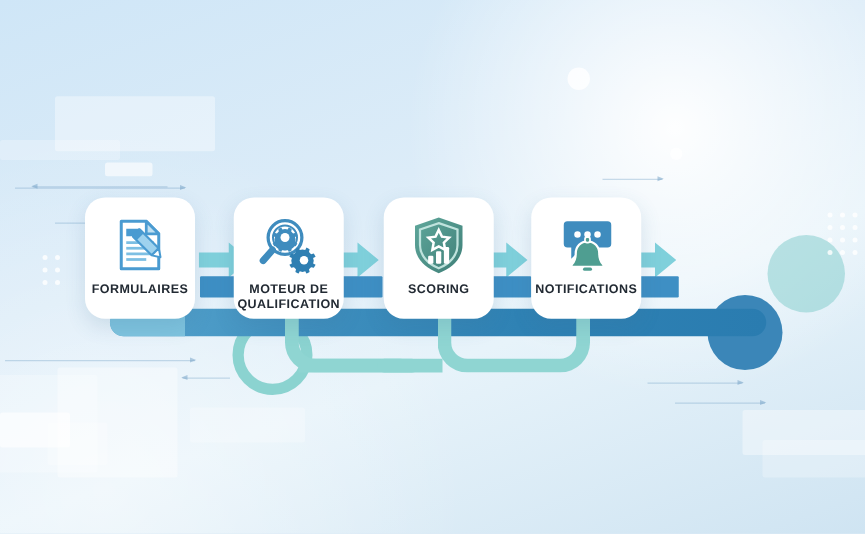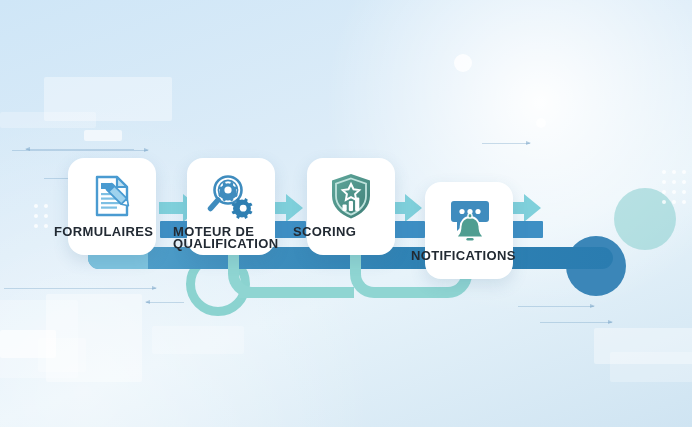--- a/index.html
+++ b/index.html
@@ -49,26 +49,26 @@
   .stub2{position:absolute;left:302px;top:287px;width:52px;height:11px;background:#8fd5d2;border-radius:6px 0 0 6px;}
 
   .card{
     position:absolute;width:88px;height:97px;background:#ffffff;border-radius:16px;
     box-shadow:0 6px 16px rgba(60,110,150,.16);
     display:flex;flex-direction:column;align-items:center;justify-content:flex-start;
   }
   .card .iconwrap{margin-top:12px;width:54px;height:52px;display:flex;align-items:center;justify-content:center;}
   .card .lbl{
     position:absolute;left:-14px;right:-14px;top:68px;
-    text-align:left;font-size:13px;font-weight:700;color:#222a33;letter-spacing:.35px;line-height:12px;
+    text-align:center;font-size:10px;font-weight:700;color:#222a33;letter-spacing:.35px;line-height:12px;
   }
   .card.c1{left:68px;top:158px;}
   .card.c2{left:187px;top:158px;}
   .card.c3{left:307px;top:158px;}
-  .card.c4{left:425px;top:158px;margin-top:24px;}
+  .card.c4{left:425px;top:158px;}
   .card.c5{left:543px;top:158px;}
 
   .arrow{position:absolute;width:42px;height:30px;}
   .arrow svg{display:block;}
   .a1{left:159px;top:193px;}
   .a2{left:262px;top:193px;}
   .a3{left:381px;top:193px;}
   .a4{left:500px;top:193px;}
 
   .bluerect{position:absolute;height:17px;background:#3e8fc4;border-radius:1px;}

